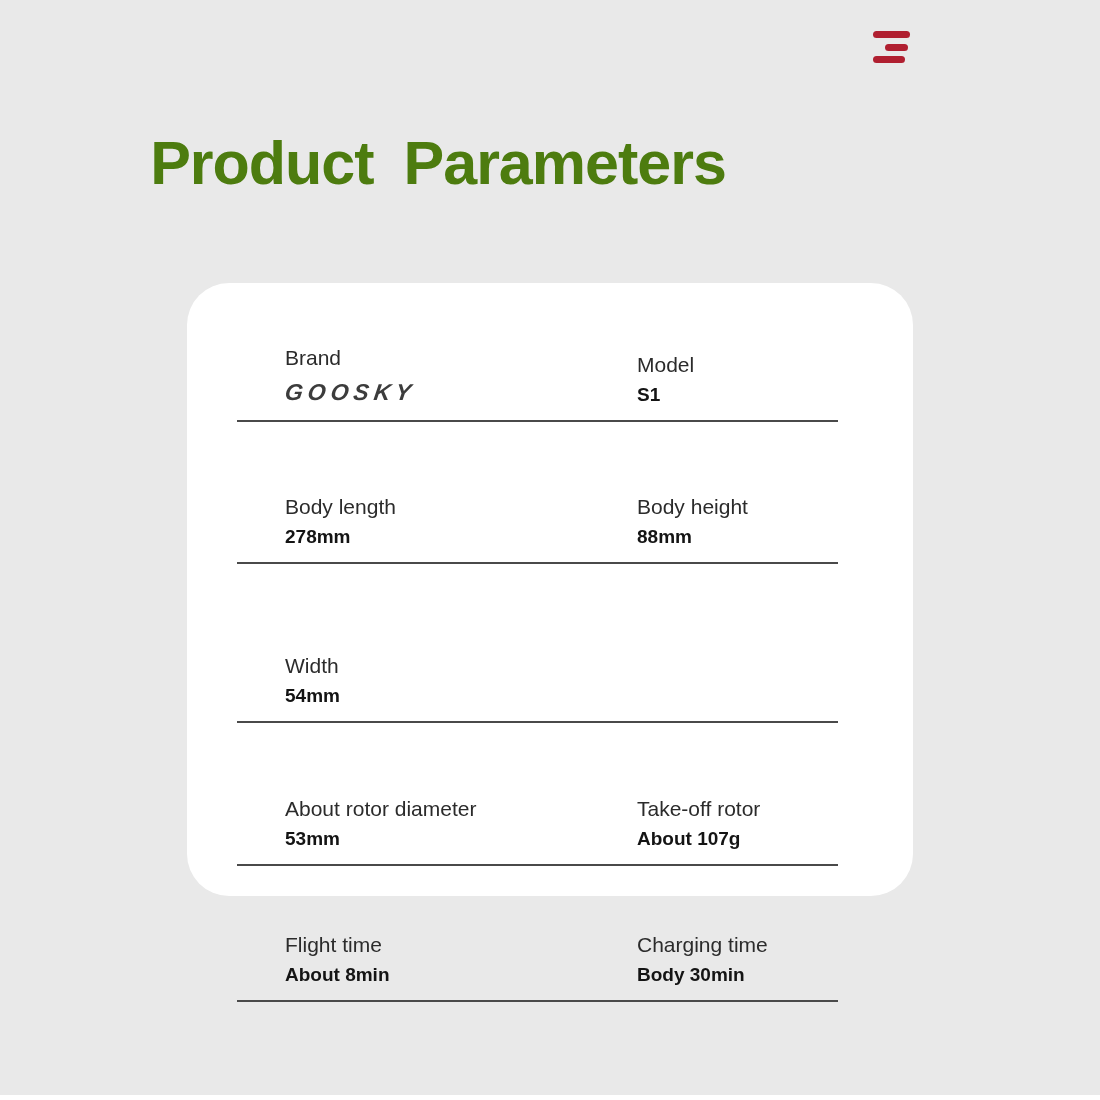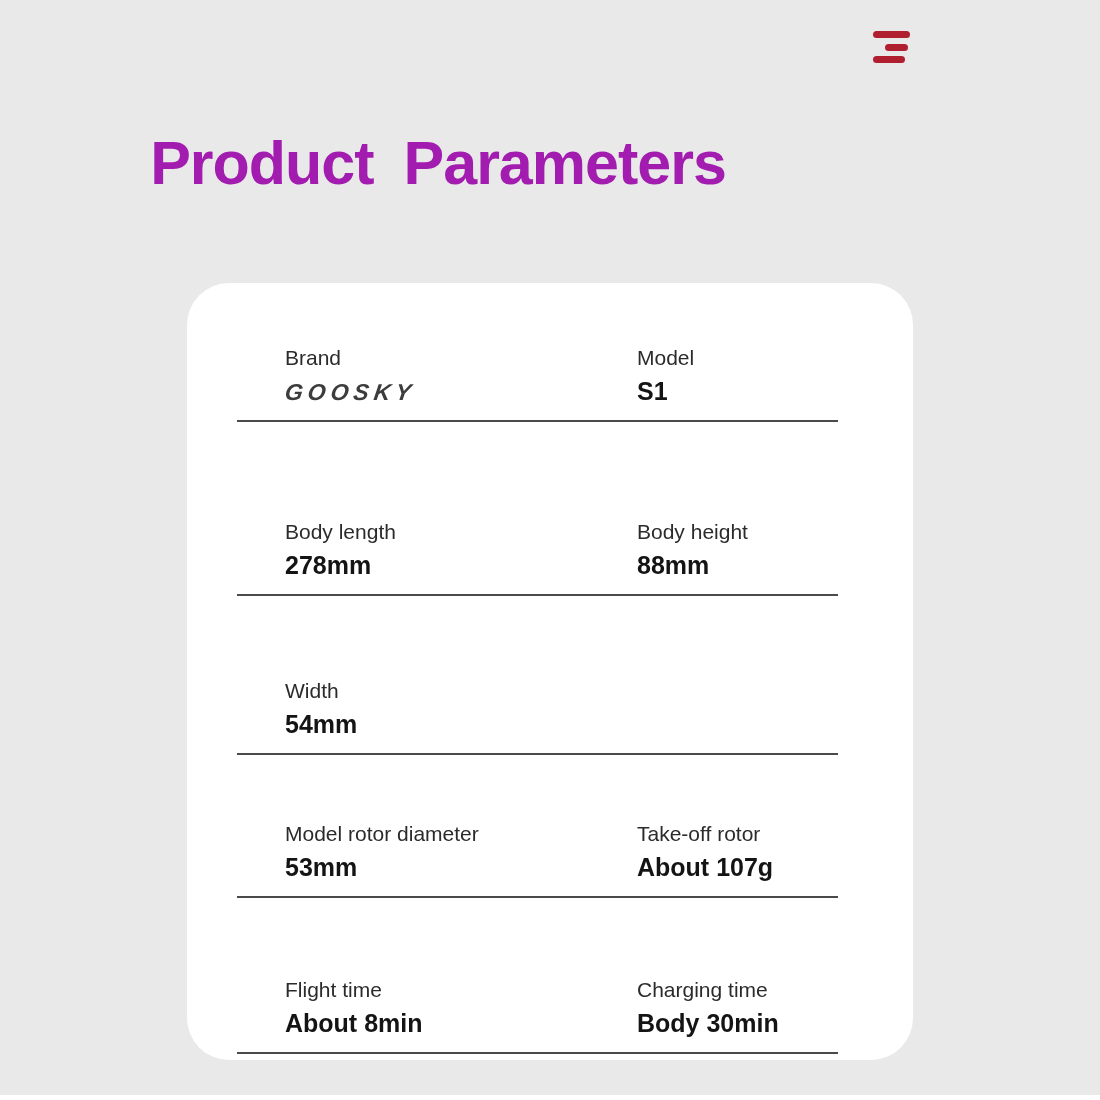--- a/index.html
+++ b/index.html
@@ -37,68 +37,68 @@
   .page-title {
     position: absolute;
     top: 128px;
     left: 0;
     width: 876px;
     text-align: center;
     font-size: 61px;
     font-weight: 700;
     letter-spacing: -1px;
     word-spacing: 14px;
-    color: #a21caf;
+    color: #4d7c0f;
     margin: 0;
   }
 
   
   .card {
     position: absolute;
     left: 187px;
     top: 283px;
     width: 726px;
-    height: 777px;
+    height: 613px;
     background: #ffffff;
     border-radius: 42px;
   }
   .rows {
     position: absolute;
     left: 50px;
     top: 0;
     width: 601px;
   }
   .row {
     position: relative;
     border-bottom: 2px solid #4a4a4a;
   }
   .row.r1 { height: 137px; }
-  .row.r2 { height: 140px; margin-top: 32px; }
+  .row.r2 { height: 140px; }
   .row.r3 { height: 139px; margin-top: 18px; }
   .row.r4 { height: 141px; }
-  .row.r5 { height: 134px; margin-top: 20px; }
+  .row.r5 { height: 134px; }
 
   .cell {
     position: absolute;
     bottom: 14px;
   }
   .cell.left  { left: 48px; }
   .cell.right { left: 400px; }
 
   .param-label {
     display: block;
     font-size: 21px;
     font-weight: 400;
     color: #2b2b2b;
     margin-bottom: 7px;
     white-space: nowrap;
   }
   .param-value {
     display: block;
-    font-size: 25px;
+    font-size: 19px;
     font-weight: 700;
     color: #141414;
     white-space: nowrap;
   }
   .brand-logo {
     display: inline-block;
     font-size: 23px;
     font-weight: 700;
     font-style: italic;
     letter-spacing: 5px;
@@ -154,21 +154,21 @@
 
     <div class="row r3" style="border-bottom-color: rgb(74, 74, 74);">
       <div class="cell left">
         <span class="param-label">Width</span>
         <span class="param-value">54mm</span>
       </div>
     </div>
 
     <div class="row r4" style="border-bottom-color: rgb(74, 74, 74);">
       <div class="cell left">
-        <span class="param-label">Model rotor diameter</span>
+        <span class="param-label">About rotor diameter</span>
         <span class="param-value">53mm</span>
       </div>
       <div class="cell right">
         <span class="param-label">Take-off rotor</span>
         <span class="param-value">About 107g</span>
       </div>
     </div>
 
     <div class="row r5" style="border-bottom-color: rgb(74, 74, 74);">
       <div class="cell left">

